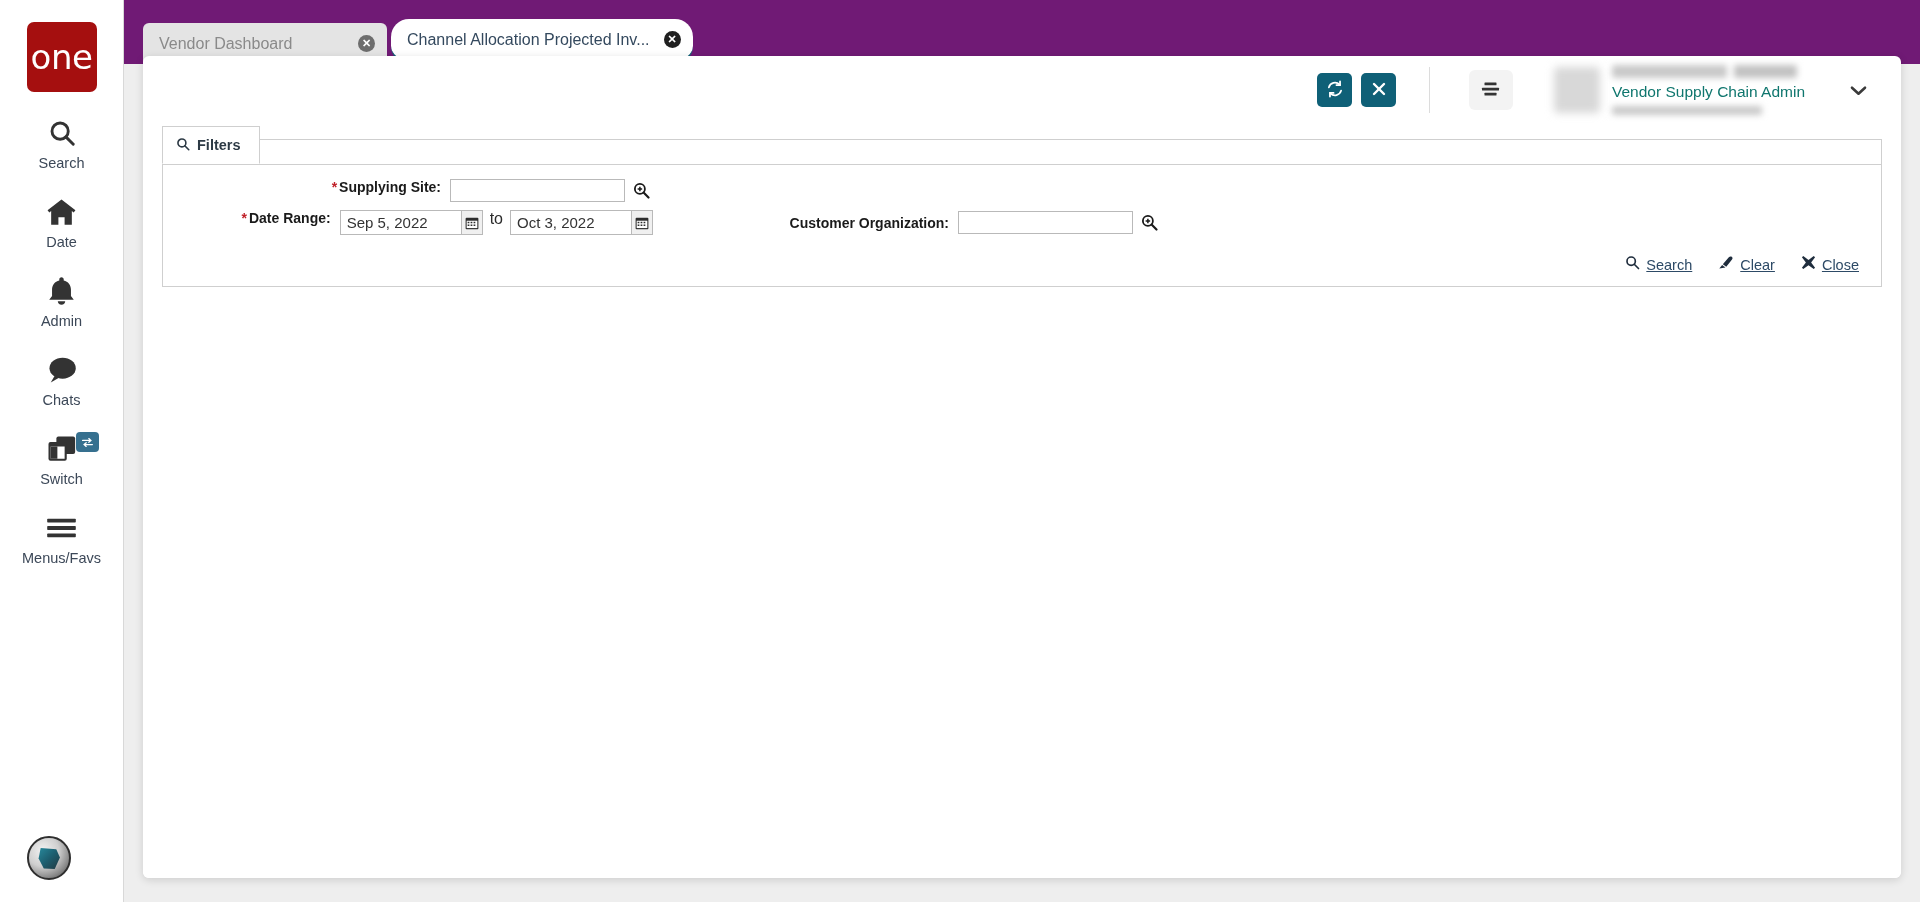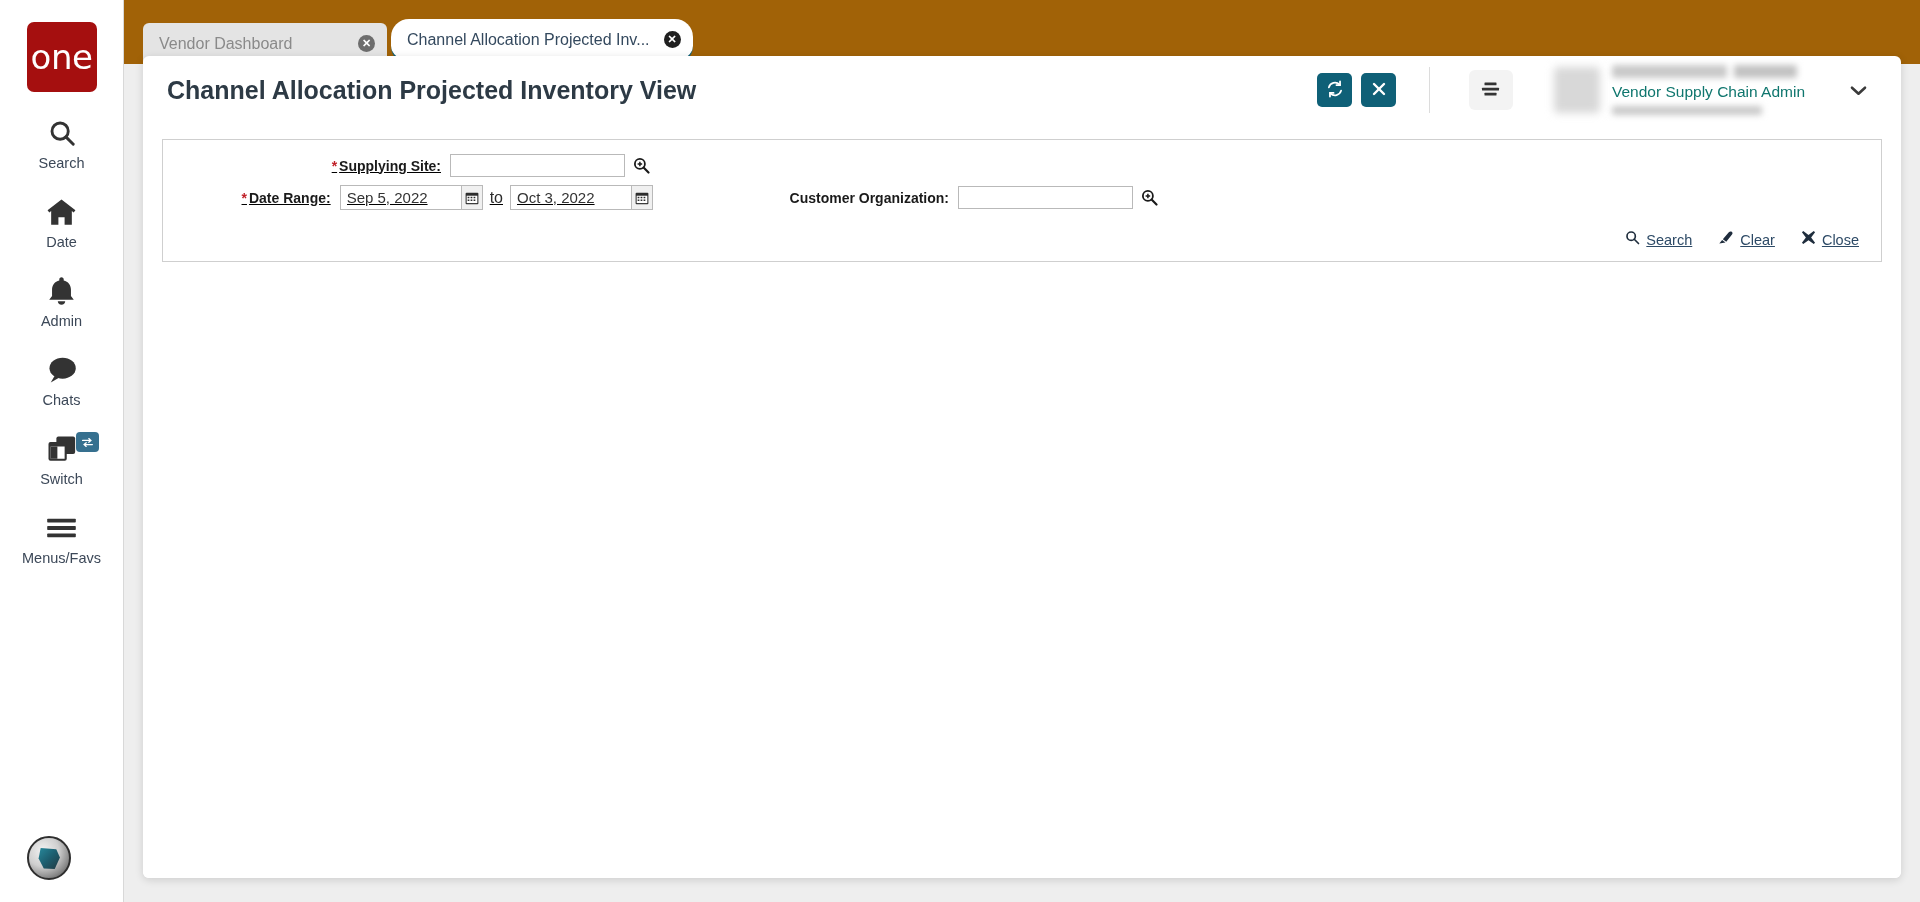--- a/index.html
+++ b/index.html
@@ -116,21 +116,21 @@
   .right {
     flex: 1 1 auto;
     height: 902px;
     position: relative;
     background: #eeeeee;
   }
 
   
   .tabstrip {
     height: 64px;
-    background: #a16207;
+    background: #701a75;
     display: flex;
     align-items: flex-end;
     padding-left: 19px;
   }
 
   .tab {
     height: 41px;
     min-width: 244px;
     border-radius: 6px 6px 0 0;
     display: flex;
@@ -344,21 +344,21 @@
     padding: 14px 0 0 0;
     position: relative;
   }
 
   .frow {
     display: flex;
     align-items: center;
     margin-bottom: 8px;
   }
 
-  .col-left { width: 490px; display: flex; align-items: center; justify-content: flex-end; text-decoration: underline; }
+  .col-left { width: 490px; display: flex; justify-content: flex-end; }
   .col-right { width: 400px; display: flex; align-items: center; justify-content: flex-end; margin-left: 108px; }
 
   .flabel {
     font-size: 14px;
     font-weight: bold;
     color: #1a1a1a;
     white-space: nowrap;
     padding-right: 9px;
     font-family: "Liberation Sans", sans-serif;
   }
@@ -531,21 +531,20 @@
       </div>
       <div class="tab active">
         <span class="tab-label">Channel Allocation Projected Inv...</span>
         <span class="tab-close">✕</span>
       </div>
     </div>
 
     <div class="page-card">
 
       <div class="page-header">
-        <div class="page-title">Channel Allocation Projected Inventory View</div>
         <div class="header-spacer"></div>
 
         <div class="hdr-actions">
           <button class="teal-btn">
             <span>
               <svg width="18" height="18" viewBox="0 0 20 20" fill="none" stroke="#fff" stroke-width="2" stroke-linecap="round">
                 <path d="M3.2 8.2 A7 7 0 0 1 15 5.2"></path>
                 <path d="M16.8 11.8 A7 7 0 0 1 5 14.8"></path>
                 <path d="M15.6 1.6 L15.6 5.6 L11.6 5.6"></path>
                 <path d="M4.4 18.4 L4.4 14.4 L8.4 14.4"></path>
@@ -586,20 +585,31 @@
               </svg>
             </div>
           </div>
         </div>
       </div>
 
       <div class="page-body">
 
         <div class="filters-wrap">
 
+          <div class="filters-tabrow">
+            <div class="filters-tab">
+              <span>
+                <svg width="14" height="14" viewBox="0 0 18 18" fill="none" stroke="#2d3a45" stroke-width="2.1">
+                  <circle cx="7.6" cy="7.6" r="5.1"></circle>
+                    <line x1="11.3" y1="11.3" x2="16.4" y2="16.4" stroke-linecap="round"></line>
+                </svg>
+              </span>
+              <span>Filters</span>
+            </div>
+          </div>
 
           <div class="filters-fields">
 
             <div class="frow">
               <div class="col-left">
                 <span class="flabel"><span class="req">*</span><span>Supplying Site:</span></span>
                 <input class="finput" type="text" value="" placeholder="" style="">
                 <span class="lookup-icon">
                   <svg width="17" height="17" viewBox="0 0 18 18" fill="none" stroke="#1a1a1a" stroke-width="1.9">
                     <circle cx="7.3" cy="7.3" r="5.3"></circle>

